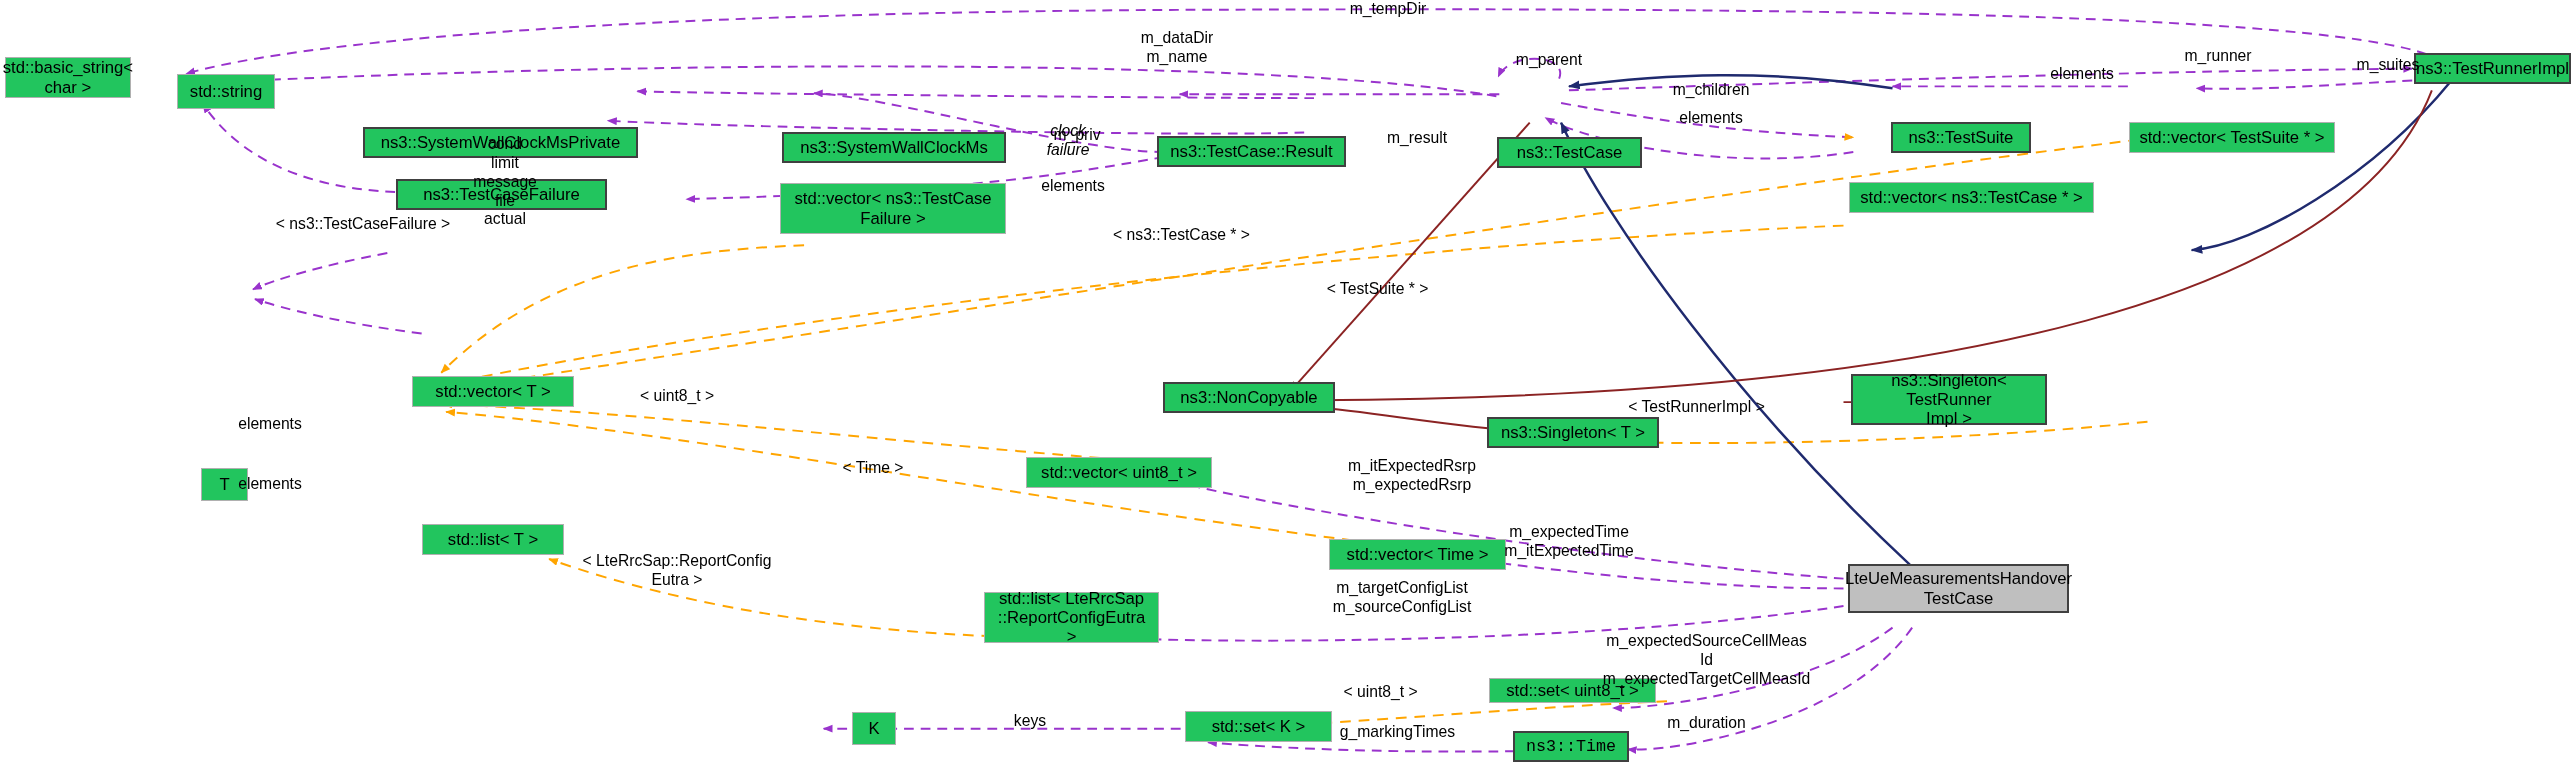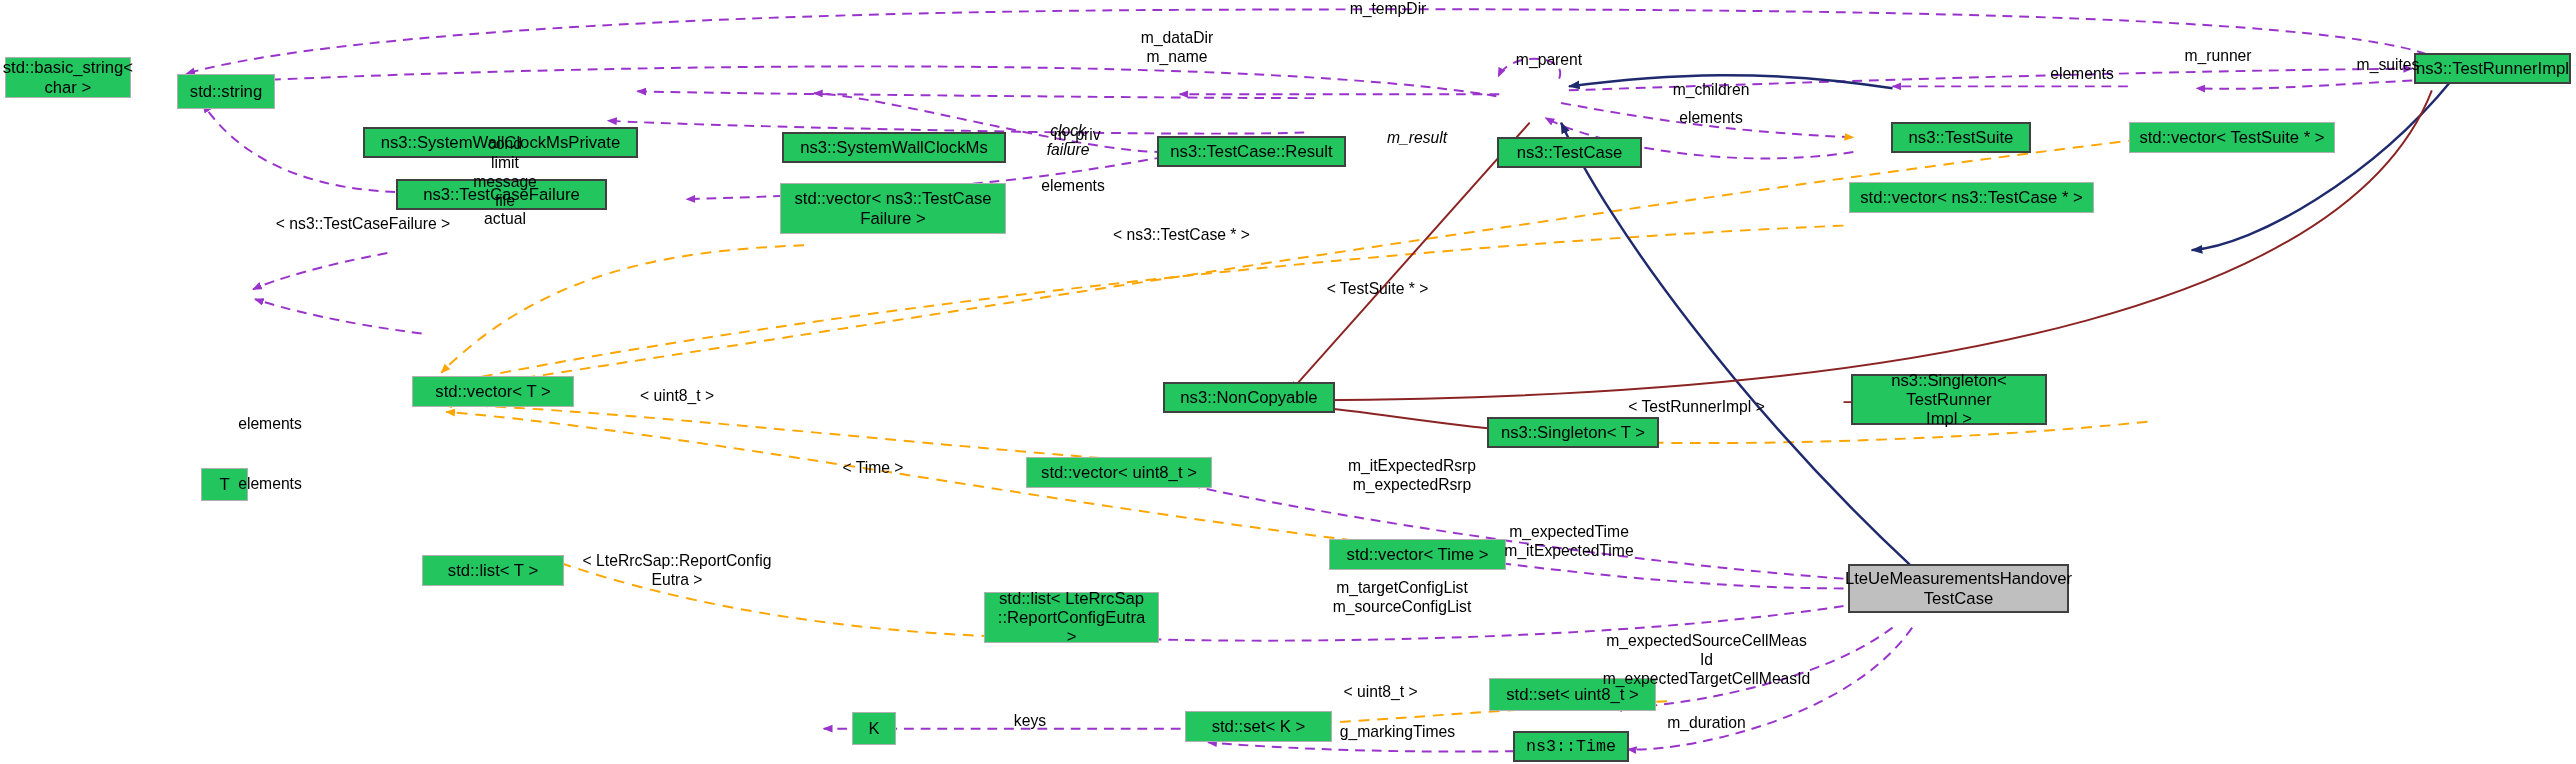--- a/index.html
+++ b/index.html
@@ -170,49 +170,49 @@
 Failure &gt;</div>
   <div class="node thick" style="left:782px;top:132px;width:224px;height:31px;">ns3::SystemWallClockMs</div>
   <div class="node thick" style="left:1157px;top:136px;width:189px;height:31px;">ns3::TestCase::Result</div>
   <div class="node thick" style="left:1497px;top:137px;width:145px;height:31px;">ns3::TestCase</div>
   <div class="node thick" style="left:1891px;top:122px;width:140px;height:31px;">ns3::TestSuite</div>
   <div class="node thin" style="left:2129px;top:122px;width:206px;height:31px;">std::vector&lt; TestSuite * &gt;</div>
   <div class="node thick" style="left:2414px;top:53px;width:157px;height:31px;">ns3::TestRunnerImpl</div>
   <div class="node thin" style="left:1849px;top:182px;width:245px;height:31px;">std::vector&lt; ns3::TestCase * &gt;</div>
   <div class="node thin" style="left:412px;top:376px;width:162px;height:31px;">std::vector&lt; T &gt;</div>
   <div class="node thin" style="left:201px;top:468px;width:47px;height:33px;">T</div>
-  <div class="node thin" style="left:422px;top:555px;width:142px;height:31px;">std::list&lt; T &gt;</div>
+  <div class="node thin" style="left:422px;top:524px;width:142px;height:31px;">std::list&lt; T &gt;</div>
   <div class="node thick" style="left:1163px;top:382px;width:172px;height:31px;">ns3::NonCopyable</div>
   <div class="node thick" style="left:1487px;top:417px;width:172px;height:31px;">ns3::Singleton&lt; T &gt;</div>
   <div class="node thick" style="left: 1851px; top: 374px; width: 196px; height: 51px; white-space: pre-line;">ns3::Singleton&lt; TestRunner
 Impl &gt;</div>
   <div class="node thin" style="left:985px;top:457px;width:186px;height:31px;margin-left:41px;">std::vector&lt; uint8_t &gt;</div>
   <div class="node thin" style="left:1329px;top:539px;width:177px;height:31px;">std::vector&lt; Time &gt;</div>
   <div class="node thin" style="left: 984px; top: 592px; width: 175px; height: 51px; white-space: pre-line;">std::list&lt; LteRrcSap
 ::ReportConfigEutra &gt;</div>
   <div class="node thin" style="left:1185px;top:711px;width:147px;height:31px;">std::set&lt; K &gt;</div>
   <div class="node thin" style="left:852px;top:712px;width:44px;height:33px;">K</div>
-  <div class="node thin" style="left:1489px;top:678px;width:167px;height:33px;">std::set&lt; uint8_t &gt;</div>
+  <div class="node thin" style="left:1489px;top:678px;width:167px;height:25px;">std::set&lt; uint8_t &gt;</div>
   <div class="node thick" style="left:1513px;top:731px;width:116px;height:31px;font-family:Liberation Mono, monospace;">ns3::Time</div>
   <div class="node current" style="left:1848px;top:564px;width:221px;height:49px;white-space:pre-line;">LteUeMeasurementsHandover
 TestCase</div>
 
   <div class="edge-label" style="left:1329px;top:0px;width:118px;">m_tempDir</div>
   <div class="edge-label" style="left: 1118px; top: 29px; width: 118px; white-space: pre-line;">m_dataDir
 m_name</div>
   <div class="edge-label" style="left: 456px; top: 135px; width: 98px; white-space: pre-line;">cond
 limit
 message
 file
 actual</div>
   <div class="edge-label" style="left:1038px;top:126px;width:78px;">m_priv</div>
   <div class="edge-label" style="left:1024px;top:177px;width:98px;">elements</div>
   <div class="edge-label" style="left: 1029px; top: 122px; width: 78px; white-space: pre-line; font-style: italic;">clock
 failure</div>
-  <div class="edge-label" style="left:1373px;top:129px;width:88px;font-style:italic;">m_result</div>
+  <div class="edge-label" style="left:1373px;top:129px;width:88px;">m_result</div>
   <div class="edge-label" style="left:1500px;top:51px;width:98px;">m_parent</div>
   <div class="edge-label" style="left:1657px;top:81px;width:108px;">m_children</div>
   <div class="edge-label" style="left:1657px;top:109px;width:108px;">elements</div>
   <div class="edge-label" style="left:2164px;top:47px;width:108px;">m_runner</div>
   <div class="edge-label" style="left:2339px;top:56px;width:98px;">m_suites</div>
   <div class="edge-label" style="left:2033px;top:65px;width:98px;">elements</div>
   <div class="tmpl-label" style="left:265px;top:215px;width:196px;">&lt; ns3::TestCaseFailure &gt;</div>
   <div class="tmpl-label" style="left:1093px;top:226px;width:177px;">&lt; ns3::TestCase * &gt;</div>
   <div class="tmpl-label" style="left:1299px;top:280px;width:157px;">&lt; TestSuite * &gt;</div>
   <div class="tmpl-label" style="left:1608px;top:398px;width:177px;">&lt; TestRunnerImpl &gt;</div>

